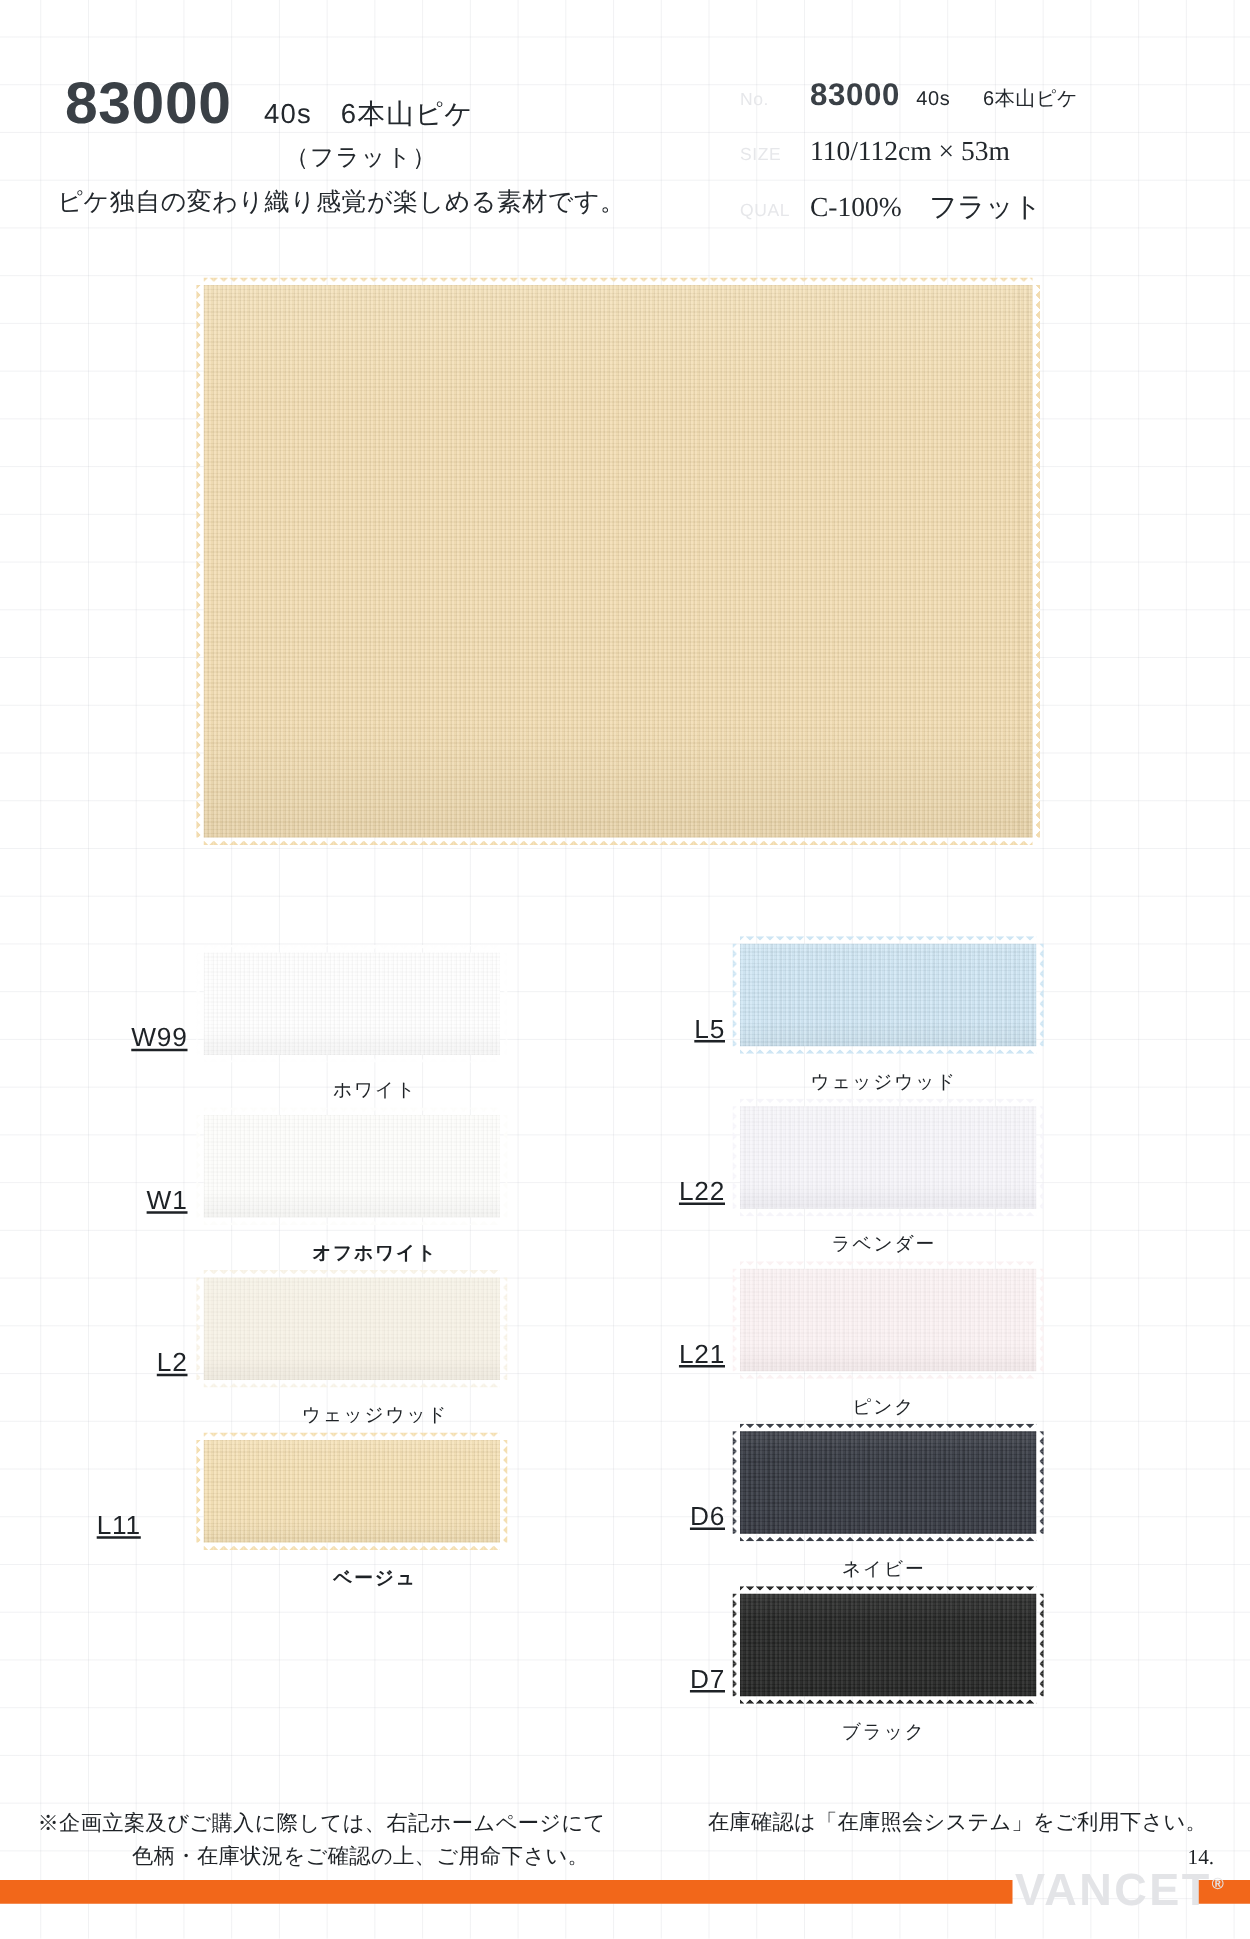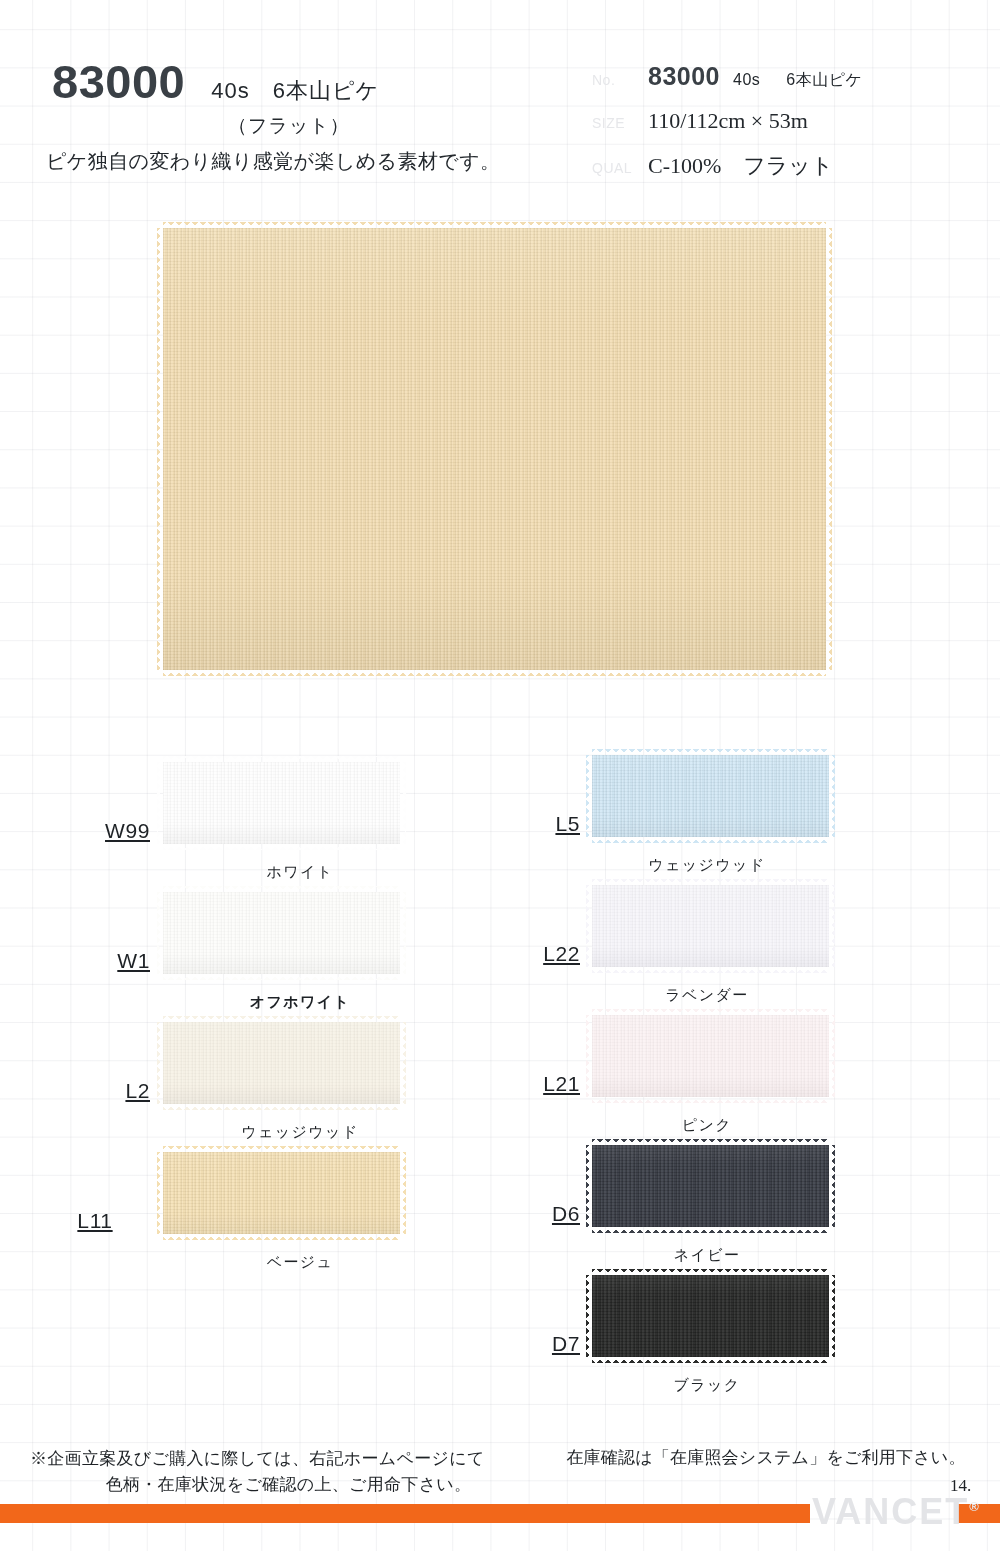--- a/index.html
+++ b/index.html
@@ -214,21 +214,21 @@
       <div class="name-lbl" style="left: 300px; top: 1123px; transform: translateX(-50%);">ウェッジウッド</div>
       <div class="swatch" style="left: 163px; top: 1152px; width: 237px; height: 82px;">
         <div class="cloth" style="background: linear-gradient(rgb(245, 225, 183) 0%, rgb(244, 223, 178) 25%, rgb(244, 223, 178) 75%, rgb(234, 214, 171) 100%);"></div>
         <div class="rib"></div>
         <div class="pink-top" style="background: linear-gradient(-45deg, rgb(244, 223, 178) 25%, transparent 25%) 0px 0px / 8px 7px, linear-gradient(45deg, rgb(244, 223, 178) 25%, transparent 25%) 0px 0px / 8px 7px; transform: scaleY(-1);"></div>
         <div class="pink-bot" style="background: linear-gradient(-45deg, rgb(244, 223, 178) 25%, transparent 25%) 0px 0px / 8px 7px, linear-gradient(45deg, rgb(244, 223, 178) 25%, transparent 25%) 0px 0px / 8px 7px;"></div>
         <div class="pink-left" style="background: linear-gradient(-45deg, rgb(244, 223, 178) 25%, transparent 25%) 0px 0px / 7px 8px, linear-gradient(-135deg, rgb(244, 223, 178) 25%, transparent 25%) 0px 0px / 7px 8px; transform: scaleX(-1);"></div>
         <div class="pink-right" style="background: linear-gradient(-45deg, rgb(244, 223, 178) 25%, transparent 25%) 0px 0px / 7px 8px, linear-gradient(-135deg, rgb(244, 223, 178) 25%, transparent 25%) 0px 0px / 7px 8px;"></div>
       </div>
       <div class="code-lbl" style="left: 40px; width: 110px; top: 1209px; text-align: center;">L11</div>
-      <div class="name-lbl" style="left: 300px; top: 1253px; transform: translateX(-50%);">ベージュ</div>
+      <div class="name-lbl" style="left: 300px; top: 1253px; transform: translateX(-50%); font-weight: bold;">ベージュ</div>
       <div class="swatch" style="left: 592px; top: 755px; width: 237px; height: 82px;">
         <div class="cloth" style="background: linear-gradient(rgb(210, 232, 245) 0%, rgb(207, 230, 244) 25%, rgb(207, 230, 244) 75%, rgb(199, 221, 234) 100%);"></div>
         <div class="rib"></div>
         <div class="pink-top" style="background: linear-gradient(-45deg, rgb(207, 230, 244) 25%, transparent 25%) 0px 0px / 8px 7px, linear-gradient(45deg, rgb(207, 230, 244) 25%, transparent 25%) 0px 0px / 8px 7px; transform: scaleY(-1);"></div>
         <div class="pink-bot" style="background: linear-gradient(-45deg, rgb(207, 230, 244) 25%, transparent 25%) 0px 0px / 8px 7px, linear-gradient(45deg, rgb(207, 230, 244) 25%, transparent 25%) 0px 0px / 8px 7px;"></div>
         <div class="pink-left" style="background: linear-gradient(-45deg, rgb(207, 230, 244) 25%, transparent 25%) 0px 0px / 7px 8px, linear-gradient(-135deg, rgb(207, 230, 244) 25%, transparent 25%) 0px 0px / 7px 8px; transform: scaleX(-1);"></div>
         <div class="pink-right" style="background: linear-gradient(-45deg, rgb(207, 230, 244) 25%, transparent 25%) 0px 0px / 7px 8px, linear-gradient(-135deg, rgb(207, 230, 244) 25%, transparent 25%) 0px 0px / 7px 8px;"></div>
       </div>
       <div class="code-lbl" style="left: 470px; width: 110px; top: 812px;">L5</div>
       <div class="name-lbl" style="left: 707px; top: 856px; transform: translateX(-50%);">ウェッジウッド</div>

